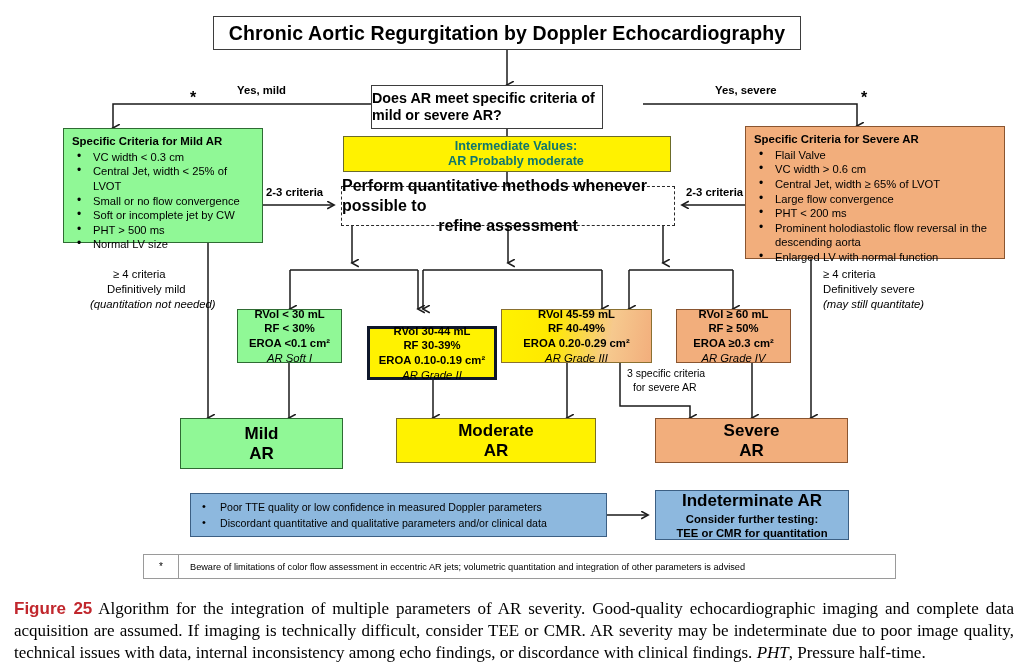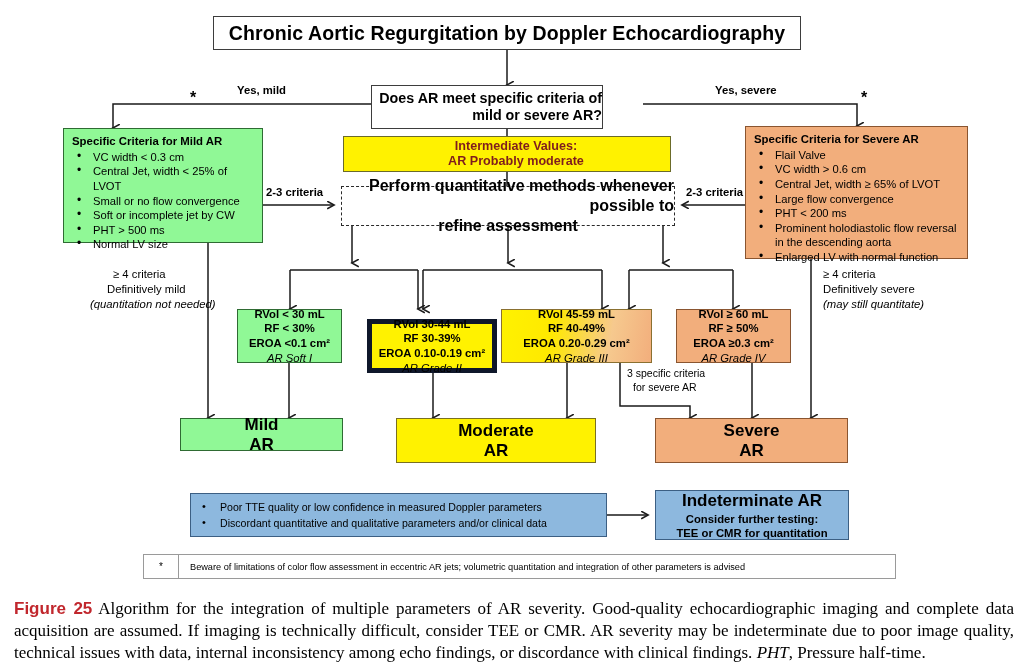--- a/index.html
+++ b/index.html
@@ -8,70 +8,70 @@
     background:#ffffff;
     font-family:"Liberation Sans", sans-serif;
     position:relative;
     overflow:hidden;
     color:#000;
   }
   #stage{position:absolute;left:0;top:0;width:1024px;height:665px;}
   svg.wires{position:absolute;left:0;top:0;width:1024px;height:665px;pointer-events:none;}
 
   .node{position:absolute;box-sizing:border-box;border:1px solid #4a4a4a;}
-  .ctr{display:flex;flex-direction:column;align-items:center;justify-content:center;text-align:right;}
+  .ctr{display:flex;flex-direction:column;align-items:center;justify-content:center;text-align:left;}
 
   
   #title{
     left:213px;top:16px;width:588px;height:34px;
     border:1px solid #3d3d3d;background:#fff;
     font-size:19.5px;font-weight:bold;letter-spacing:.1px;
   }
 
   
   #decision{
     left:371px;top:85px;width:232px;height:44px;
     background:#fff;border:1px solid #3d3d3d;
     font-size:14.3px;font-weight:bold;line-height:1.18;
   }
 
   
   #intermediate{
     left:343px;top:136px;width:328px;height:36px;
     background:#FFF200;border:1px solid #6b6b2a;
-    font-size:12.6px;font-weight:bold;line-height:1.22;color:#7f1d1d;padding-left:18px;
+    font-size:12.6px;font-weight:bold;line-height:1.22;color:#0f766e;padding-left:18px;
   }
 
   
   #quant{
     left:341px;top:186px;width:334px;height:40px;
     background:#fff;border:1.6px dashed #2a2a2a;
     font-size:16px;font-weight:bold;line-height:1.25;
   }
 
   
   .crit{padding:5px 7px 5px 7px;font-size:11.2px;line-height:1.30;}
   .crit .hd{font-weight:bold;margin:0 0 1px 1px;font-size:11.4px;}
   .crit ul{list-style:none;margin:0;padding:0;}
   .crit li{position:relative;padding-left:22px;margin:0;}
   .crit li .b{position:absolute;left:6px;top:-1px;font-size:12px;line-height:1.30;}
   #mildCrit{left:63px;top:128px;width:200px;height:115px;background:#90F896;border:1px solid #2f6b33;}
-  #sevCrit{left:745px;top:126px;width:223px;height:133px;background:#F2AE7C;border:1px solid #8a5530;}
+  #sevCrit{left:745px;top:126px;width:260px;height:133px;background:#F2AE7C;border:1px solid #8a5530;}
 
   
   .grade{font-size:11.3px;font-weight:bold;line-height:1.30;}
   .grade .gi{font-style:italic;font-weight:normal;font-size:11.3px;}
   #g1{left:237px;top:309px;width:105px;height:54px;background:#90F896;border:1px solid #2f6b33;}
-  #g2{left:367px;top:319px;width:130px;height:54px;background:#FFF200;border:5px solid #0f172a;}
+  #g2{left:367px;top:326px;width:130px;height:54px;background:#FFF200;border:3px solid #0f172a;}
   #g3{left:501px;top:309px;width:151px;height:54px;background:linear-gradient(100deg,#FFF200 0%,#FFE900 34%,#F6C98E 72%,#F2AE7C 100%);border:1px solid #8a7030;}
   #g4{left:676px;top:309px;width:115px;height:54px;background:#F2AE7C;border:1px solid #8a5530;}
 
   
   .result{font-size:17px;font-weight:bold;line-height:1.14;}
-  #rMild{left:180px;top:418px;width:163px;height:33px;background:#90F896;border:1px solid #2f6b33;}
+  #rMild{left:180px;top:418px;width:163px;height:51px;background:#90F896;border:1px solid #2f6b33;}
   #rMod{left:396px;top:418px;width:200px;height:45px;background:#FFF200;border:1px solid #7a7020;}
   #rSev{left:655px;top:418px;width:193px;height:45px;background:#F2AE7C;border:1px solid #8a5530;}
 
   
   #indetList{
     left:190px;top:493px;width:417px;height:44px;
     background:#8DB8DE;border:1px solid #3c5f83;
     font-size:10.6px;line-height:1.33;padding:6px 6px 4px 8px;
   }
   #indetList ul{list-style:none;margin:0;padding:0;}

